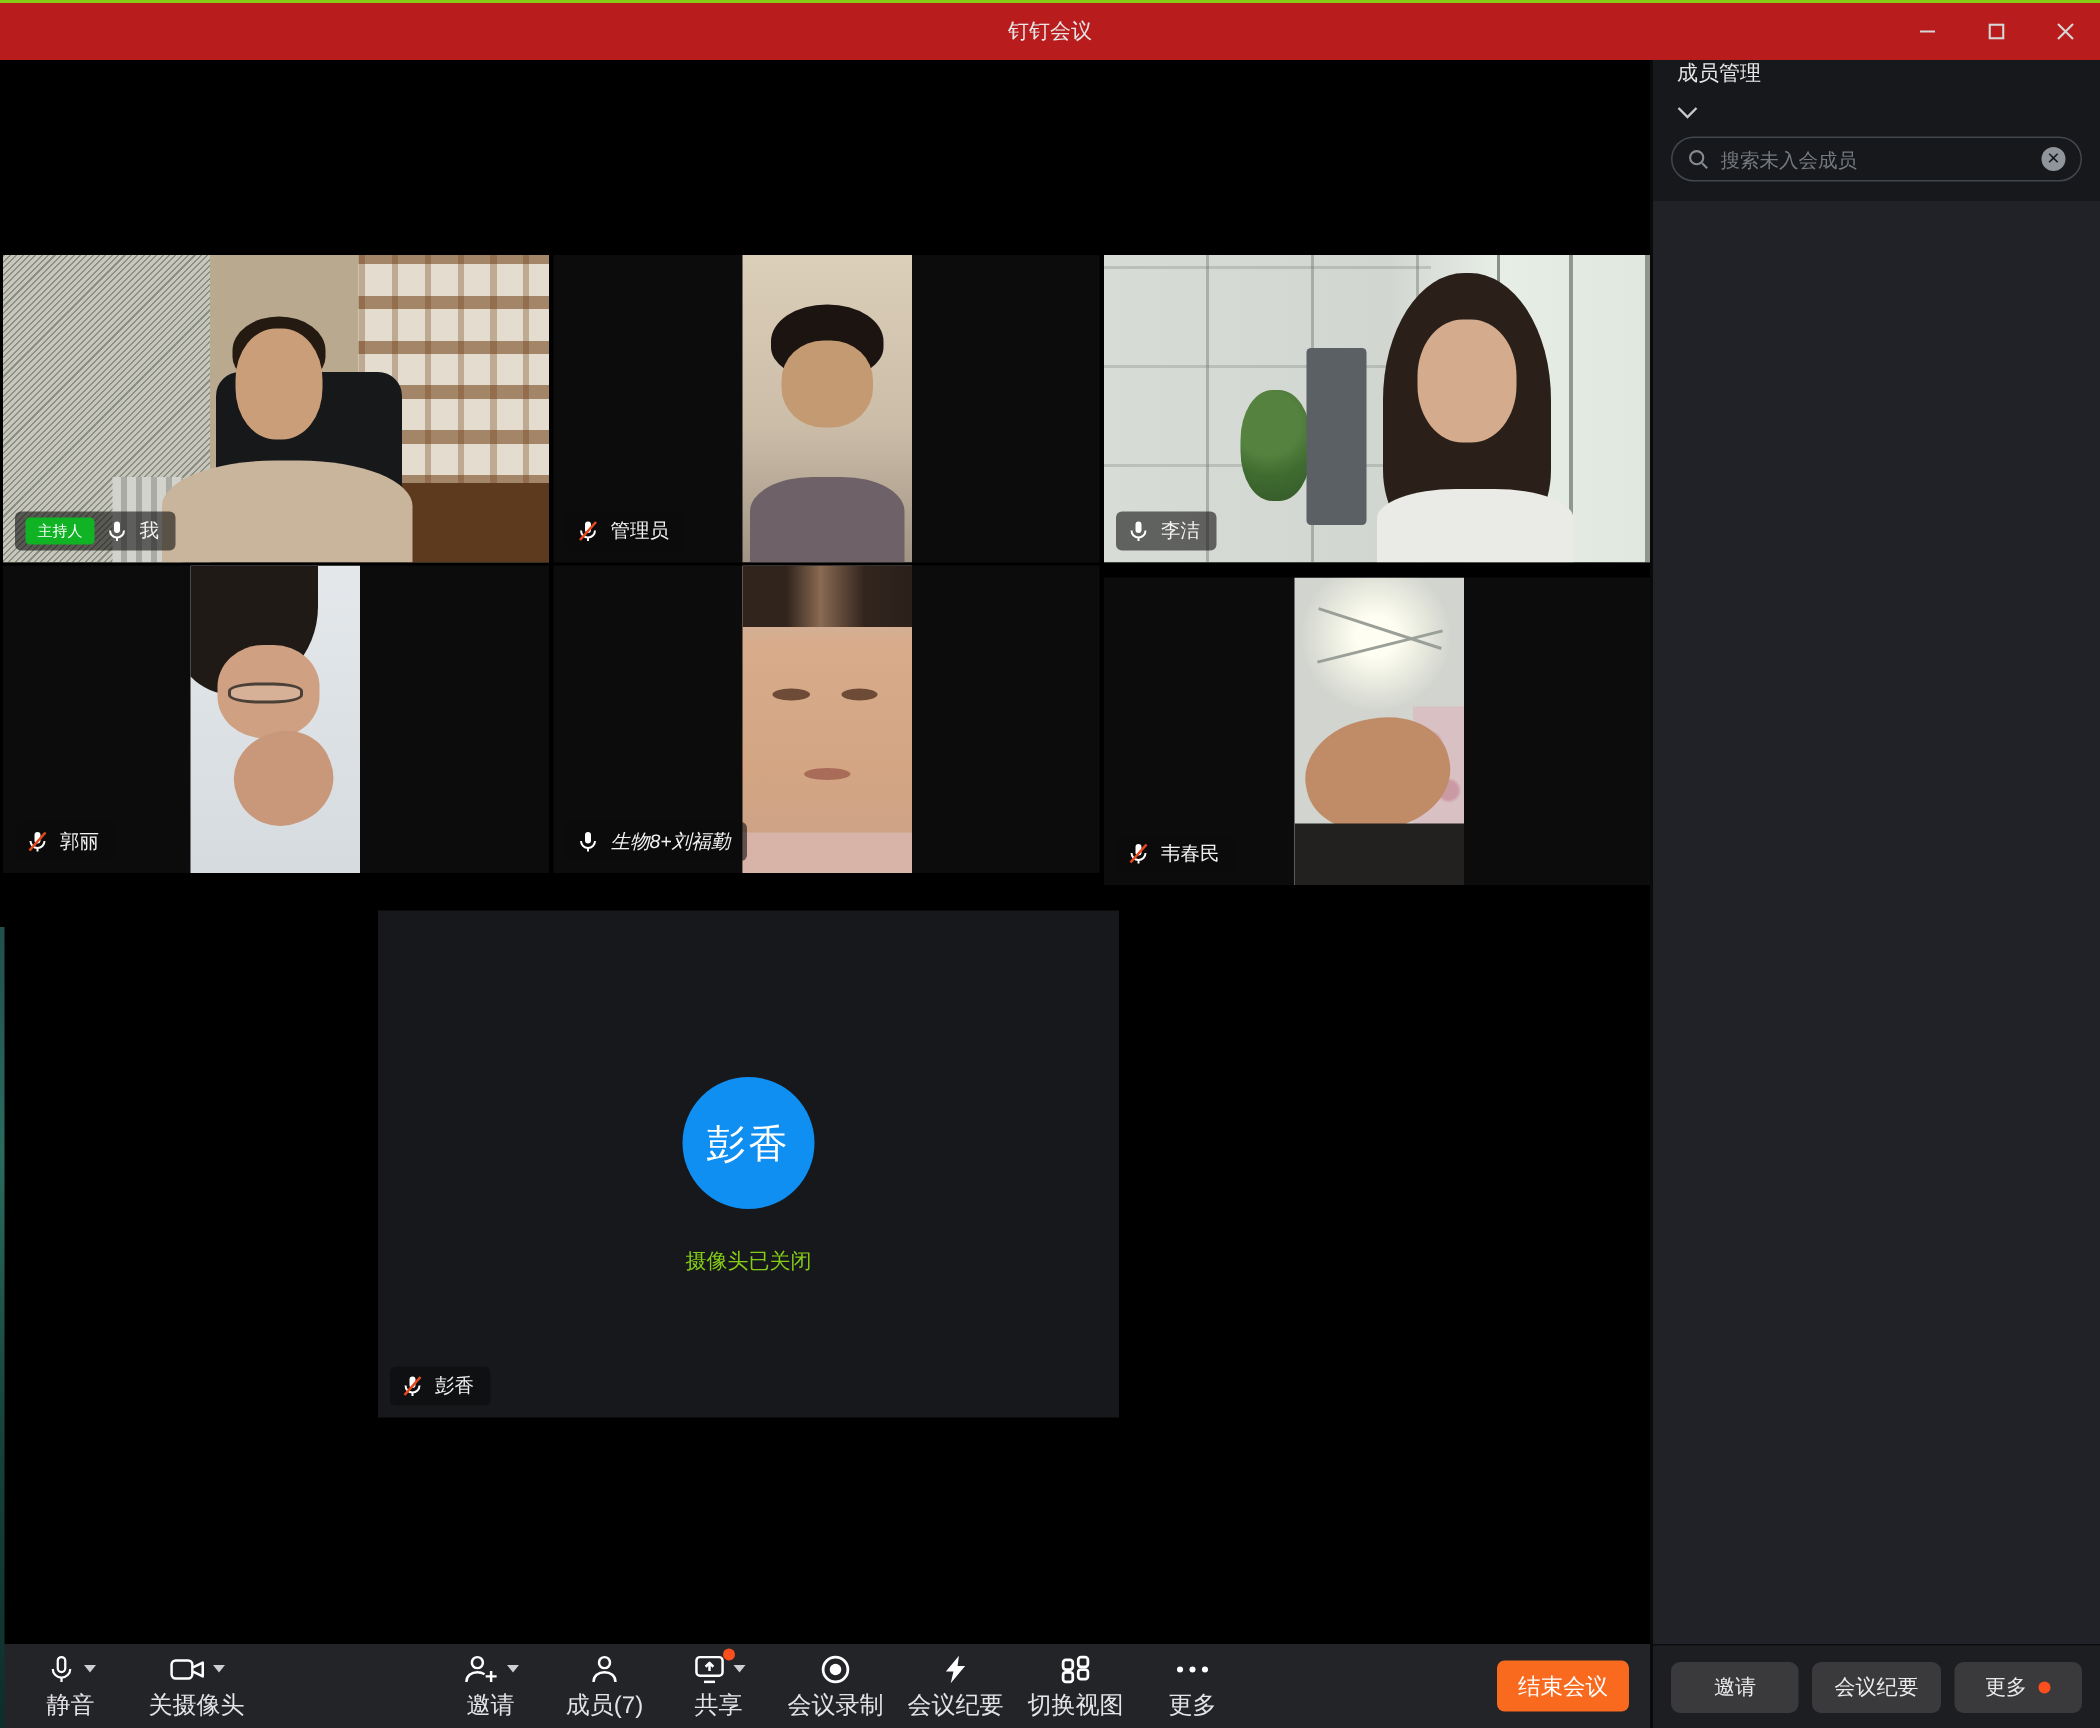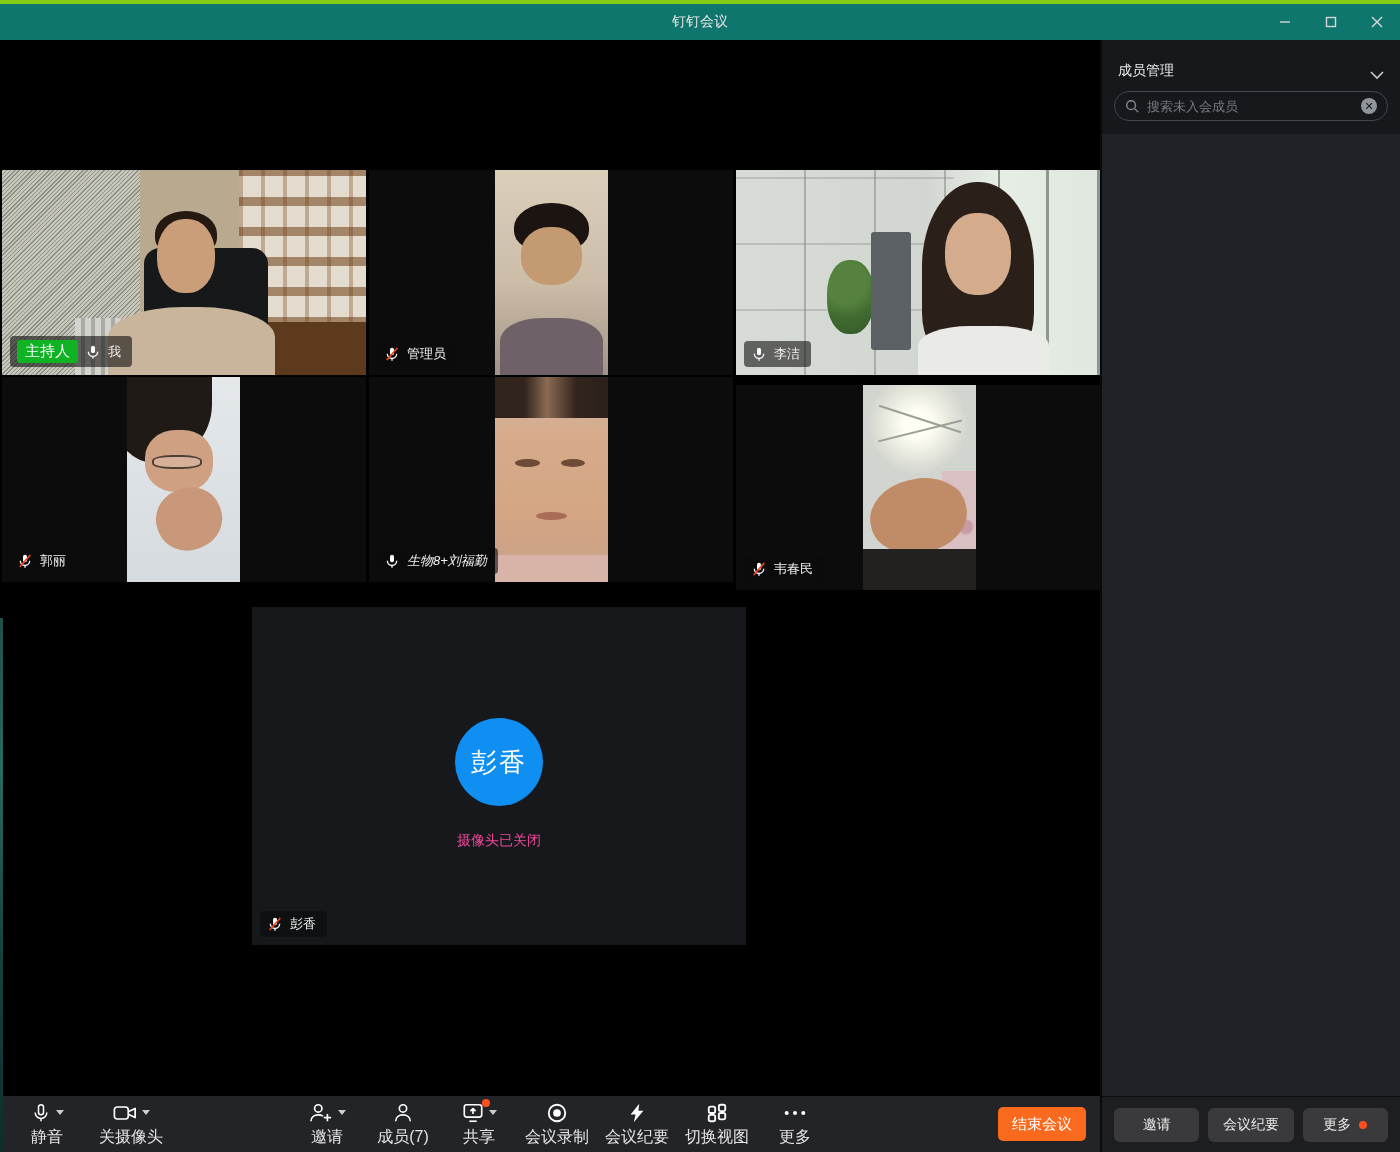--- a/index.html
+++ b/index.html
@@ -1,21 +1,21 @@
 <!DOCTYPE html>
 <html><head>
 <meta charset="utf-8">
 <style>
   * { margin:0; padding:0; box-sizing:border-box; }
   html,body { width:1400px; height:1152px; background:#000; overflow:hidden;
               font-family:"Liberation Sans", sans-serif; }
   body { position:relative; color:#e8e8e8; }
 
   
-  .titlebar { height:40px; background:#0f766e; border-top:4px solid #84cc16;
+  .titlebar { height:40px; background:#b91c1c; border-top:2px solid #84cc16;
               display:flex; align-items:center; position:relative; }
   .win-title { position:absolute; left:0; right:0; text-align:center; font-size:14px; color:#e6e6e6; }
   .win-controls { margin-left:auto; display:flex; height:100%; z-index:2; }
   .win-btn { width:46px; height:100%; display:flex; align-items:center; justify-content:center; cursor:pointer; }
   .win-btn svg { stroke:#d6d6d6; }
 
   
   .app { display:flex; height:1112px; }
   .stage { width:1100px; display:flex; flex-direction:column; background:#000; }
 
@@ -104,50 +104,50 @@
   .sc6 .wall { right:0; top:42%; width:30%; height:42%; background:#d9c0c3;
      background-image:radial-gradient(circle at 30% 30%, rgba(196,138,150,.8) 0 12%, transparent 16%),
        radial-gradient(circle at 70% 65%, rgba(196,138,150,.7) 0 10%, transparent 14%); }
   .sc6 .face { left:6%; top:46%; width:86%; height:36%; background:#c08c68; border-radius:48%; transform:rotate(-12deg); }
   .sc6 .shirt { left:0; bottom:0; width:100%; height:20%; background:#232020; }
 
   
   .pill { position:absolute; left:8px; bottom:8px; display:flex; align-items:center; gap:7px;
           background:rgba(10,10,10,.58); border-radius:4px; padding:4px 11px 4px 7px;
           font-size:13px; color:#f2f2f2; z-index:3; }
-  .host-badge { background:#0fb324; color:#fff; border-radius:3px; padding:2px 8px; font-size:15px; }
+  .host-badge { background:#0fb324; color:#fff; border-radius:3px; padding:2px 8px; font-size:10px; }
   .micwrap { position:relative; width:16px; height:16px; flex:none; }
   .micwrap svg { position:absolute; inset:0; }
 
   
   .avatar-wrap { position:absolute; left:0; top:0; width:100%; height:100%;
                  display:flex; flex-direction:column; align-items:center; }
   .avatar { margin-top:111px; width:88px; height:88px; border-radius:50%; background:#0f8ff2;
             display:flex; align-items:center; justify-content:center;
             color:#fff; font-size:26px; letter-spacing:2px; }
-  .cam-off-text { margin-top:26px; font-size:14px; color:#ec4899; }
+  .cam-off-text { margin-top:26px; font-size:14px; color:#84cc16; }
 
   
   .toolbar { height:56px; background:#232428; display:flex; align-items:center; padding:0 12px; flex:none; }
   .tb-left { display:flex; gap:16px; margin-left:2px; }
   .tb-center { display:flex; gap:10px; margin-left:128px; }
   .tb-item { min-width:66px; padding:0 3px; display:flex; flex-direction:column; align-items:center;
              justify-content:center; cursor:pointer; }
   .tb-iconrow { position:relative; height:24px; display:flex; align-items:center; gap:5px; }
   .tb-label { font-size:16px; color:#e4e4e6; margin-top:2px; white-space:nowrap; }
   .caret { width:0; height:0; border-left:4px solid transparent; border-right:4px solid transparent;
            border-top:5px solid #cfcfd1; }
   .odot { position:absolute; top:-3px; right:-6px; width:8px; height:8px; border-radius:50%; background:#fb4f1e; }
   .end-btn { margin-left:auto; margin-right:2px; width:88px; height:34px; background:#fa6a1e; color:#fff;
              border:none; border-radius:5px; font-size:15px; font-family:inherit; cursor:pointer; }
 
   
   .sidebar { width:300px; display:flex; flex-direction:column; background:#212227; border-left:2px solid #0a0a0b; }
   .sb-top { background:#17181b; }
-  .sb-header { height:40px; display:flex; align-items:flex-end; justify-content:space-between; padding:0 16px; font-size:14px; }
+  .sb-header { height:40px; display:flex; align-items:flex-start; justify-content:space-between; padding:0 16px; font-size:14px;flex-direction:column; }
   .sb-search { margin:11px 12px 13px; height:30px; border:1px solid #42464d; border-radius:16px;
                display:flex; align-items:center; padding:0 10px; gap:8px; }
   .sb-search input { flex:1; background:transparent; border:none; outline:none; color:#ddd;
                      font-size:13px; font-family:inherit; min-width:0; }
   .sb-search input::placeholder { color:#757a80; }
   .clear-btn { width:16px; height:16px; border-radius:50%; background:#8f959b; color:#17181b;
                font-size:11px; line-height:16px; text-align:center; cursor:pointer; flex:none; }
   .sb-tabs { display:flex; }
   .sb-tab { flex:1; text-align:center; font-size:14px; padding:9px 0 10px; cursor:pointer;
             color:#b9bcc0; border-bottom:2px solid #43464c; }

